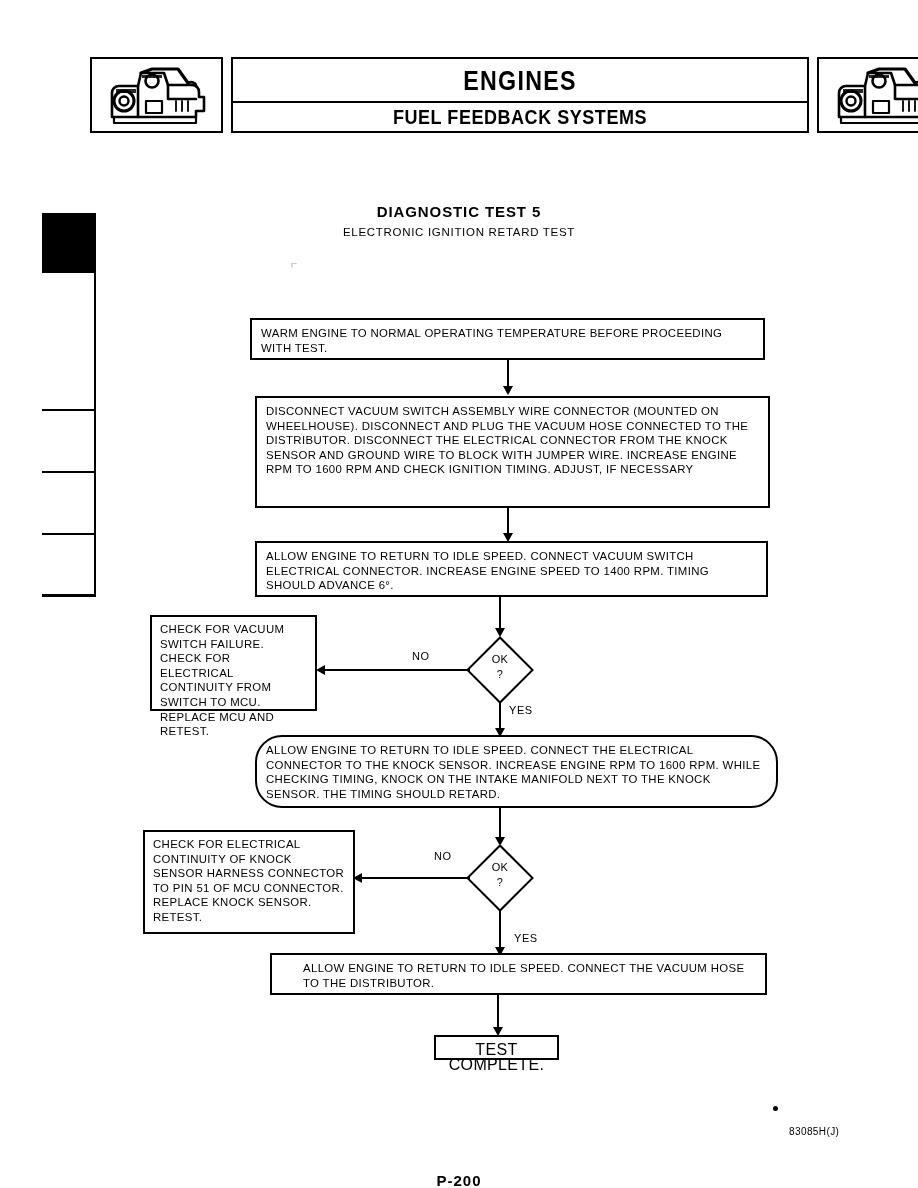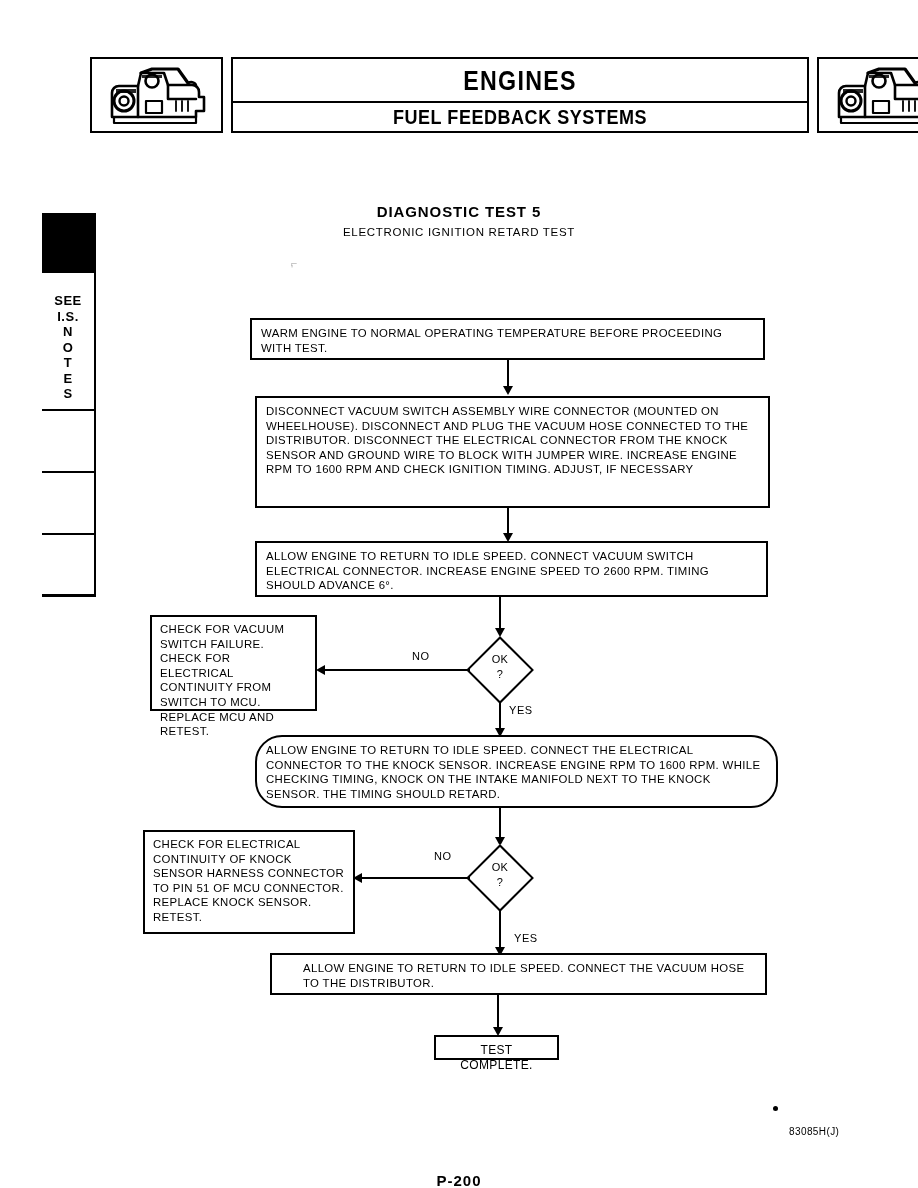--- a/index.html
+++ b/index.html
@@ -168,21 +168,21 @@
     box-sizing: border-box;
     font-size: 11.4px;
     line-height: 14.6px;
     letter-spacing: 0.35px;
     padding: 6px 9px 5px 9px;
   }
   .node.tight { padding: 5px 8px 4px 8px; }
   .node.centered {
     text-align: center;
     padding: 6px 10px;
-    font-size: 12px;
+    font-size: 16px;
   }
   .node p { margin: 0; }
 
   
   .diamond {
     position: absolute;
     width: 68px;
     height: 68px;
   }
   .diamond .rhomb {
@@ -324,29 +324,20 @@
           <path d="M50 16 L70 16 L70 19 L50 19 Z" opacity="0.85"></path>
         </g>
       </svg>
     </span>
   </div>
 </div>
 
 <div class="side-tabs">
   <div class="strip-edge-right"></div>
   <div class="tab-black"></div>
-  <div class="tab-label">
-    <span class="stack-line">SEE</span>
-    <span class="stack-line">I.S.</span>
-    <span class="stack-line">N</span>
-    <span class="stack-line">O</span>
-    <span class="stack-line">T</span>
-    <span class="stack-line">E</span>
-    <span class="stack-line">S</span>
-  </div>
   <div class="tab-divider d1"></div>
   <div class="tab-divider d2"></div>
   <div class="tab-divider d3"></div>
   <div class="tab-divider d4"></div>
 </div>
 
 <div class="diag-title">DIAGNOSTIC TEST 5</div>
 <div class="diag-subtitle">ELECTRONIC IGNITION RETARD TEST</div>
 <div class="scan-artifact">⌐<br>'</div>
 
@@ -360,21 +351,21 @@
   <div class="arrow-down" style="left:503px; top:386px;"></div>
 
   <div class="node" style="left:255px; top:396px; width:515px; height:112px;">
     <p>DISCONNECT VACUUM SWITCH ASSEMBLY WIRE CONNECTOR (MOUNTED ON WHEELHOUSE). DISCONNECT AND PLUG THE VACUUM HOSE CONNECTED TO THE DISTRIBUTOR. DISCONNECT THE ELECTRICAL CONNECTOR FROM THE KNOCK SENSOR AND GROUND WIRE TO BLOCK WITH JUMPER WIRE. INCREASE ENGINE RPM TO 1600 RPM AND CHECK IGNITION TIMING. ADJUST, IF NECESSARY</p>
   </div>
 
   <div class="vline" style="left:507px; top:508px; height:28px;"></div>
   <div class="arrow-down" style="left:503px; top:533px;"></div>
 
   <div class="node" style="left:255px; top:541px; width:513px; height:56px;">
-    <p>ALLOW ENGINE TO RETURN TO IDLE SPEED. CONNECT VACUUM SWITCH ELECTRICAL CONNECTOR. INCREASE ENGINE SPEED TO 2600 RPM. TIMING SHOULD ADVANCE 6°.</p>
+    <p>ALLOW ENGINE TO RETURN TO IDLE SPEED. CONNECT VACUUM SWITCH ELECTRICAL CONNECTOR. INCREASE ENGINE SPEED TO 1400 RPM. TIMING SHOULD ADVANCE 6°.</p>
   </div>
 
   <div class="vline" style="left:499px; top:597px; height:32px;"></div>
   <div class="arrow-down" style="left:495px; top:628px;"></div>
 
   <div class="diamond" style="left:466px; top:636px;">
     <div class="rhomb"></div>
     <div class="dtext">
       <span>OK</span>
       <span>?</span>

